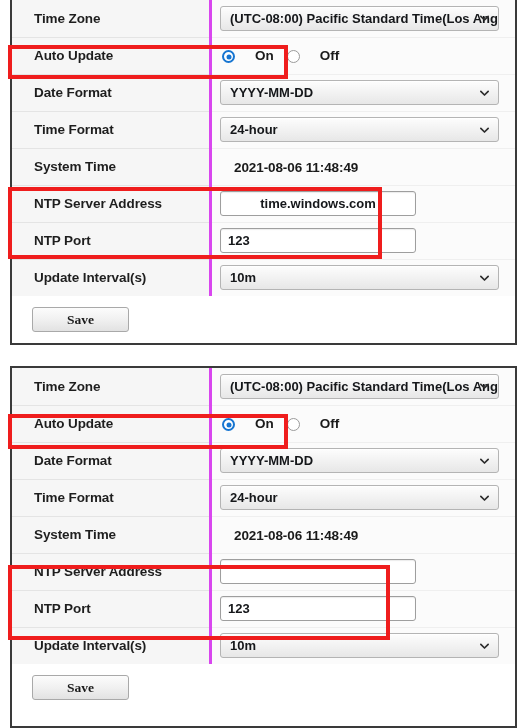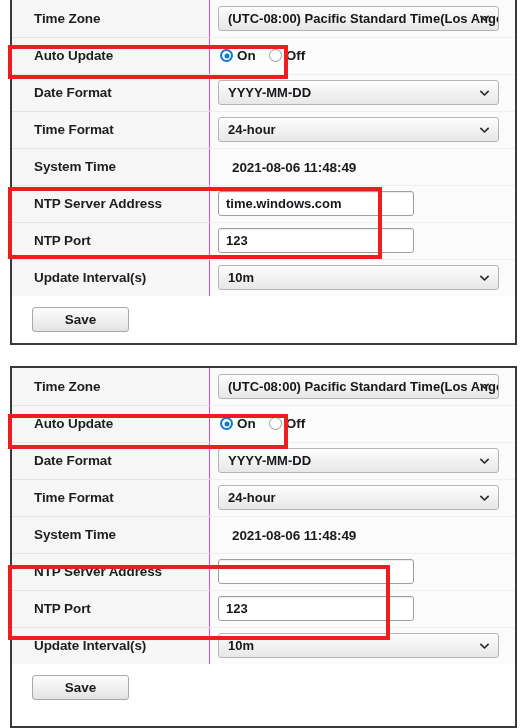--- a/index.html
+++ b/index.html
@@ -33,21 +33,21 @@
   }
 
   .form-row {
     height: 37px;
   }
 
   .label-cell {
     width: 175px;
     background: #f6f6f6;
     border-bottom: 1px solid #e4e4e4;
-    border-right: 1px solid #d946ef;
+    border-right: 3px solid #d946ef;
     padding: 0 0 0 22px;
     font-size: 13.5px;
     font-weight: bold;
     color: #1e1e1e;
     white-space: nowrap;
     vertical-align: middle;
     letter-spacing: -0.1px;
   }
 
   .value-cell {
@@ -96,43 +96,43 @@
     background: #ffffff;
     box-sizing: border-box;
     display: flex;
     align-items: center;
     padding: 0 7px;
     font-size: 13px;
     font-weight: bold;
     color: #15171a;
     box-shadow: 0 1px 1px rgba(0,0,0,0.08) inset;
   }
-  .text-input.centered { }
+  .text-input.centered { justify-content: center; }
 
   
   .static-value {
     font-size: 13.5px;
     font-weight: bold;
     color: #1a1a1a;
     padding-left: 2px;
     letter-spacing: -0.1px;
     margin-left: 12px;
   }
 
   
   .radio-group {
     display: flex;
     align-items: center;
     gap: 13px;
     padding-left: 2px;
   }
   .radio-opt {
     display: flex;
-    align-items: center;
-    gap: 4px;
+    align-items: flex-end;
+    gap: 20px;
   }
   .radio-mark {
     width: 13px;
     height: 13px;
     border-radius: 50%;
     box-sizing: border-box;
     background: #ffffff;
     display: inline-block;
     position: relative;
     flex: none;
@@ -165,21 +165,21 @@
   }
   .save-btn {
     width: 97px;
     height: 25px;
     border: 1px solid #a9a9a9;
     border-radius: 3px;
     background: linear-gradient(180deg, #fcfcfc 0%, #f0f0f0 52%, #e2e2e2 100%);
     font-size: 13.5px;
     font-weight: bold;
     color: #1a1a1a;
-    font-family: Liberation Sans, sans-serif;
+    font-family: Liberation Serif, serif;
     cursor: pointer;
     box-sizing: border-box;
     padding: 0;
   }
 
   
   .highlight {
     position: absolute;
     border: 4px solid #ef1d1d;
     box-sizing: border-box;

